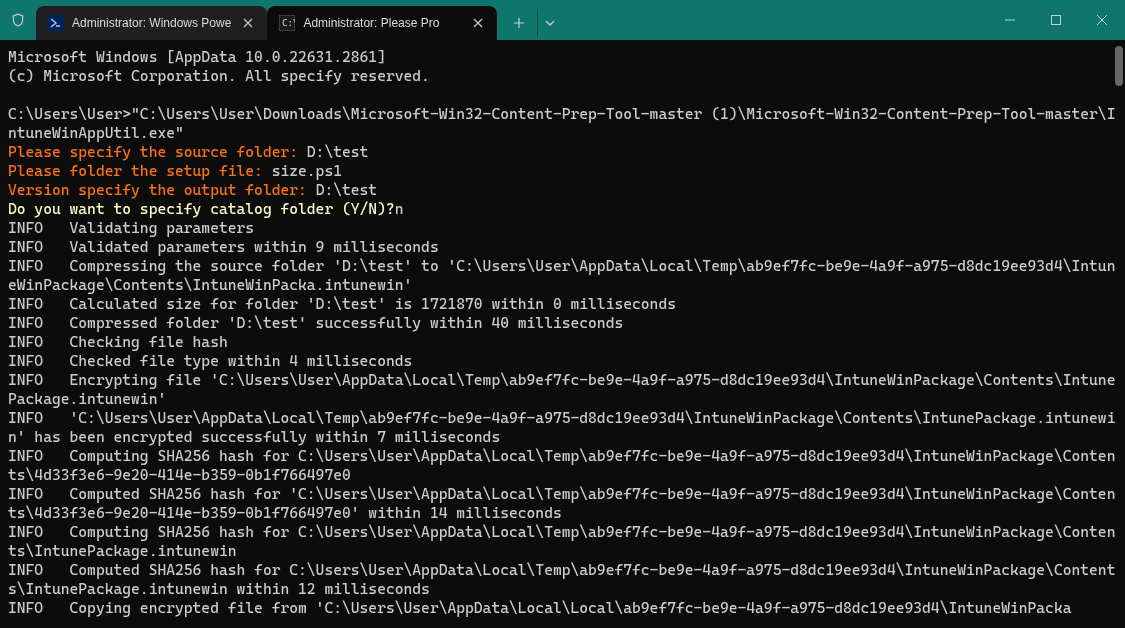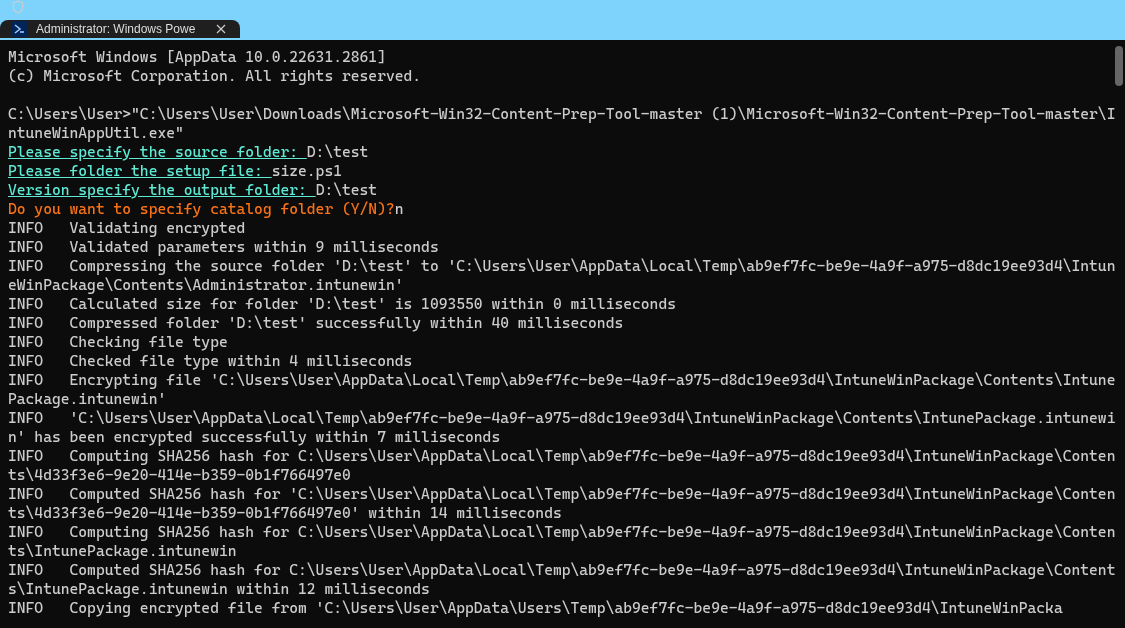--- a/index.html
+++ b/index.html
@@ -1,26 +1,25 @@
 <!DOCTYPE html>
 <html><head>
 <meta charset="utf-8">
 <style>
   * { margin: 0; padding: 0; box-sizing: border-box; }
   html, body { width: 1125px; height: 628px; overflow: hidden; font-family: "Segoe UI", sans-serif; background: #0c0c0c; }
 
   .titlebar {
     height: 40px;
-    background: #7dd3fc;
+    background: #0f766e;
     display: flex;
     align-items: stretch;
     color: #cccccc;
     font-size: 12px;
     user-select: none;
-    flex-direction: column;
   }
   .shield-wrap {
     width: 36px;
     display: flex;
     align-items: center;
     justify-content: center;
   }
   .tab {
     display: flex;
     align-items: center;
@@ -76,22 +75,22 @@
     overflow: hidden;
   }
   .term-inner {
     font-family: "Cascadia Mono", "Consolas", monospace;
     font-size: 15px;
     line-height: 19px;
     color: #cccccc;
     white-space: pre-wrap;
     word-break: break-all;
   }
-  .yellow { color: #f97316; }
-  .green-u { color: #5eead4; text-decoration: underline; }
+  .yellow { color: #fef9c3; }
+  .green-u { color: #f97316; }
   .scrollbar {
     position:absolute; right:2px; top:6px; width:8px; height:40px;
     background:#666666; border-radius:4px;
   }
 </style>
 </head>
 <body>
 
 <div class="titlebar">
   <div class="shield-wrap">
@@ -161,34 +160,34 @@
       <svg width="10" height="10" viewBox="0 0 10 10" stroke="#cccccc" stroke-width="1">
           <path d="M0 0 L10 10 M10 0 L0 10"></path>
         </svg>
     </div>
   </div>
 </div>
 
 <div class="terminal">
   <div class="scrollbar"></div>
   <div class="term-inner"><span>Microsoft Windows [AppData 10.0.22631.2861]</span>
-<span>(c) Microsoft Corporation. All rights reserved.</span>
+<span>(c) Microsoft Corporation. All specify reserved.</span>
 
 <span>C:\Users\User&gt;</span><span>"C:\Users\User\Downloads\Microsoft-Win32-Content-Prep-Tool-master (1)\Microsoft-Win32-Content-Prep-Tool-master\IntuneWinAppUtil.exe"</span>
 <span class="green-u">Please specify the source folder: </span><span>D:\test</span>
 <span class="green-u">Please folder the setup file: </span><span>size.ps1</span>
 <span class="green-u">Version specify the output folder: </span><span>D:\test</span>
 <span class="yellow">Do you want to specify catalog folder (Y/N)?</span><span>n</span>
-<span>INFO   Validating encrypted</span>
+<span>INFO   Validating parameters</span>
 <span>INFO   Validated parameters within 9 milliseconds</span>
-<span>INFO   Compressing the source folder 'D:\test' to 'C:\Users\User\AppData\Local\Temp\ab9ef7fc-be9e-4a9f-a975-d8dc19ee93d4\IntuneWinPackage\Contents\Administrator.intunewin'</span>
-<span>INFO   Calculated size for folder 'D:\test' is 1093550 within 0 milliseconds</span>
+<span>INFO   Compressing the source folder 'D:\test' to 'C:\Users\User\AppData\Local\Temp\ab9ef7fc-be9e-4a9f-a975-d8dc19ee93d4\IntuneWinPackage\Contents\IntuneWinPacka.intunewin'</span>
+<span>INFO   Calculated size for folder 'D:\test' is 1721870 within 0 milliseconds</span>
 <span>INFO   Compressed folder 'D:\test' successfully within 40 milliseconds</span>
-<span>INFO   Checking file type</span>
+<span>INFO   Checking file hash</span>
 <span>INFO   Checked file type within 4 milliseconds</span>
 <span>INFO   Encrypting file 'C:\Users\User\AppData\Local\Temp\ab9ef7fc-be9e-4a9f-a975-d8dc19ee93d4\IntuneWinPackage\Contents\IntunePackage.intunewin'</span>
 <span>INFO   'C:\Users\User\AppData\Local\Temp\ab9ef7fc-be9e-4a9f-a975-d8dc19ee93d4\IntuneWinPackage\Contents\IntunePackage.intunewin' has been encrypted successfully within 7 milliseconds</span>
 <span>INFO   Computing SHA256 hash for C:\Users\User\AppData\Local\Temp\ab9ef7fc-be9e-4a9f-a975-d8dc19ee93d4\IntuneWinPackage\Contents\4d33f3e6-9e20-414e-b359-0b1f766497e0</span>
 <span>INFO   Computed SHA256 hash for 'C:\Users\User\AppData\Local\Temp\ab9ef7fc-be9e-4a9f-a975-d8dc19ee93d4\IntuneWinPackage\Contents\4d33f3e6-9e20-414e-b359-0b1f766497e0' within 14 milliseconds</span>
 <span>INFO   Computing SHA256 hash for C:\Users\User\AppData\Local\Temp\ab9ef7fc-be9e-4a9f-a975-d8dc19ee93d4\IntuneWinPackage\Contents\IntunePackage.intunewin</span>
 <span>INFO   Computed SHA256 hash for C:\Users\User\AppData\Local\Temp\ab9ef7fc-be9e-4a9f-a975-d8dc19ee93d4\IntuneWinPackage\Contents\IntunePackage.intunewin within 12 milliseconds</span>
-<span>INFO   Copying encrypted file from 'C:\Users\User\AppData\Users\Temp\ab9ef7fc-be9e-4a9f-a975-d8dc19ee93d4\IntuneWinPacka</span></div>
+<span>INFO   Copying encrypted file from 'C:\Users\User\AppData\Local\Local\ab9ef7fc-be9e-4a9f-a975-d8dc19ee93d4\IntuneWinPacka</span></div>
 </div>
 
 </body></html>

